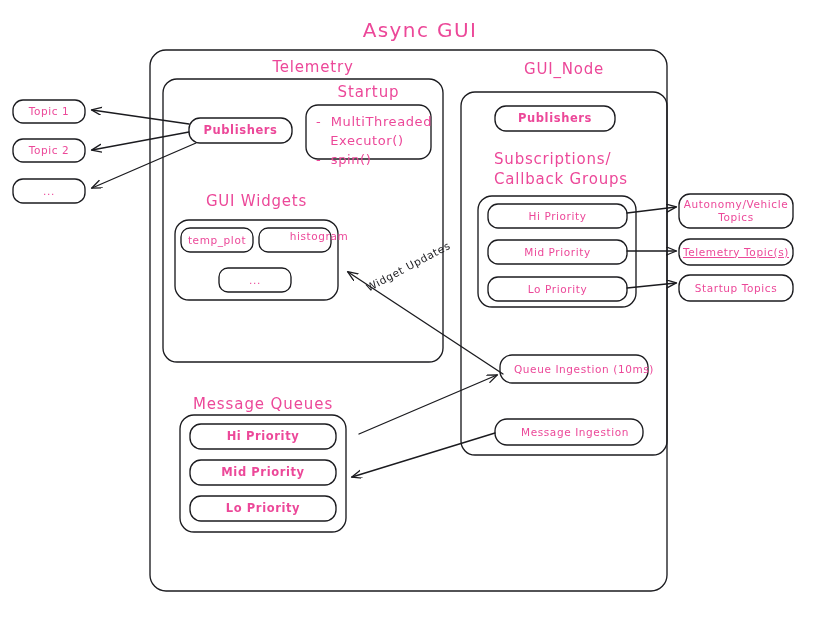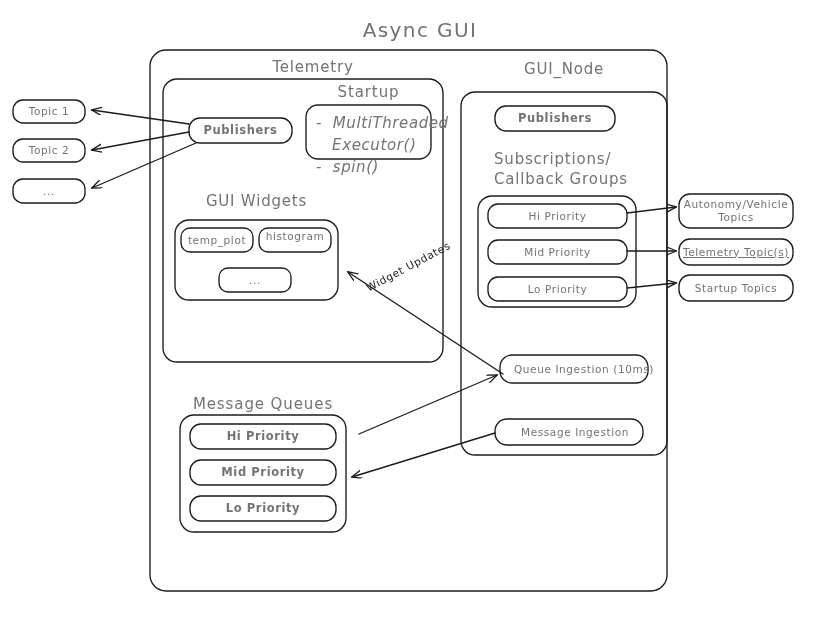--- a/index.html
+++ b/index.html
@@ -1,29 +1,29 @@
 <!DOCTYPE html>
 <html><head>
 <meta charset="utf-8">
 <style>
   html,body{margin:0;padding:0;background:#ffffff;}
   body{width:821px;height:634px;overflow:hidden;
        font-family:"DejaVu Sans","Liberation Sans",sans-serif;color:#1b1b1f;}
   #stage{position:relative;width:821px;height:634px;}
   svg.layer{position:absolute;left:0;top:0;width:821px;height:634px;}
   .lbl{position:absolute;display:flex;align-items:center;justify-content:center;
-       text-align:center;letter-spacing:.6px;color:#737373;line-height:1.22;
+       text-align:center;letter-spacing:.6px;color:#ec4899;line-height:1.22;
        font-weight:400;}
   .title{font-size:20px;letter-spacing:1.4px;}
   .sect{font-size:15px;letter-spacing:.9px;}
   .sect-lg{font-size:15px;letter-spacing:.8px;}
   .box{font-size:11.5px;font-weight:bold;}
   .box-sm{font-size:10.5px;}
-  .startup{font-size:15px;text-align:left;justify-content:flex-start;
-           align-items:flex-start;line-height:1.45;font-style:italic;}
+  .startup{font-size:13px;text-align:left;justify-content:flex-start;
+           align-items:flex-start;line-height:1.45;}
   .diaglbl{position:absolute;font-size:10.5px;letter-spacing:.7px;
            transform:rotate(-28deg);transform-origin:left top;color:#1b1b1f;}
 </style>
 </head>
 <body>
 
 <div id="stage">
 
   <svg class="layer" viewBox="0 0 821 634">
     <defs>
@@ -95,21 +95,21 @@
   <div class="lbl sect-lg" style="left:223px;top:58px;width:180px;height:18px;">Telemetry</div>
   <div class="lbl box" style="left:189px;top:118px;width:103px;height:25px;">Publishers</div>
 
   <div class="lbl sect" style="left:306px;top:84px;width:125px;height:16px;">Startup</div>
   <div class="lbl startup" style="left:316px;top:113px;width:112px;height:44px;white-space:pre;">-  MultiThreaded
    Executor()
 -  spin()</div>
 
   <div class="lbl sect-lg" style="left:175px;top:192px;width:163px;height:18px;">GUI Widgets</div>
   <div class="lbl box-sm" style="left:181px;top:228px;width:72px;height:24px;">temp_plot</div>
-  <div class="lbl box-sm" style="left:259px;top:228px;width:72px;height:16px;">histogram</div>
+  <div class="lbl box-sm" style="left:259px;top:228px;width:72px;height:16px;padding-left:24px;">histogram</div>
   <div class="lbl box-sm" style="left:219px;top:268px;width:72px;height:24px;">...</div>
 
   <div class="lbl sect" style="left:180px;top:396px;width:166px;height:16px;">Message Queues</div>
   <div class="lbl box" style="left:190px;top:424px;width:146px;height:25px;">Hi Priority</div>
   <div class="lbl box" style="left:190px;top:460px;width:146px;height:25px;">Mid Priority</div>
   <div class="lbl box" style="left:190px;top:496px;width:146px;height:25px;">Lo Priority</div>
 
   <div class="lbl sect-lg" style="left:461px;top:60px;width:206px;height:18px;">GUI_Node</div>
   <div class="lbl box" style="left:495px;top:106px;width:120px;height:25px;">Publishers</div>
 

